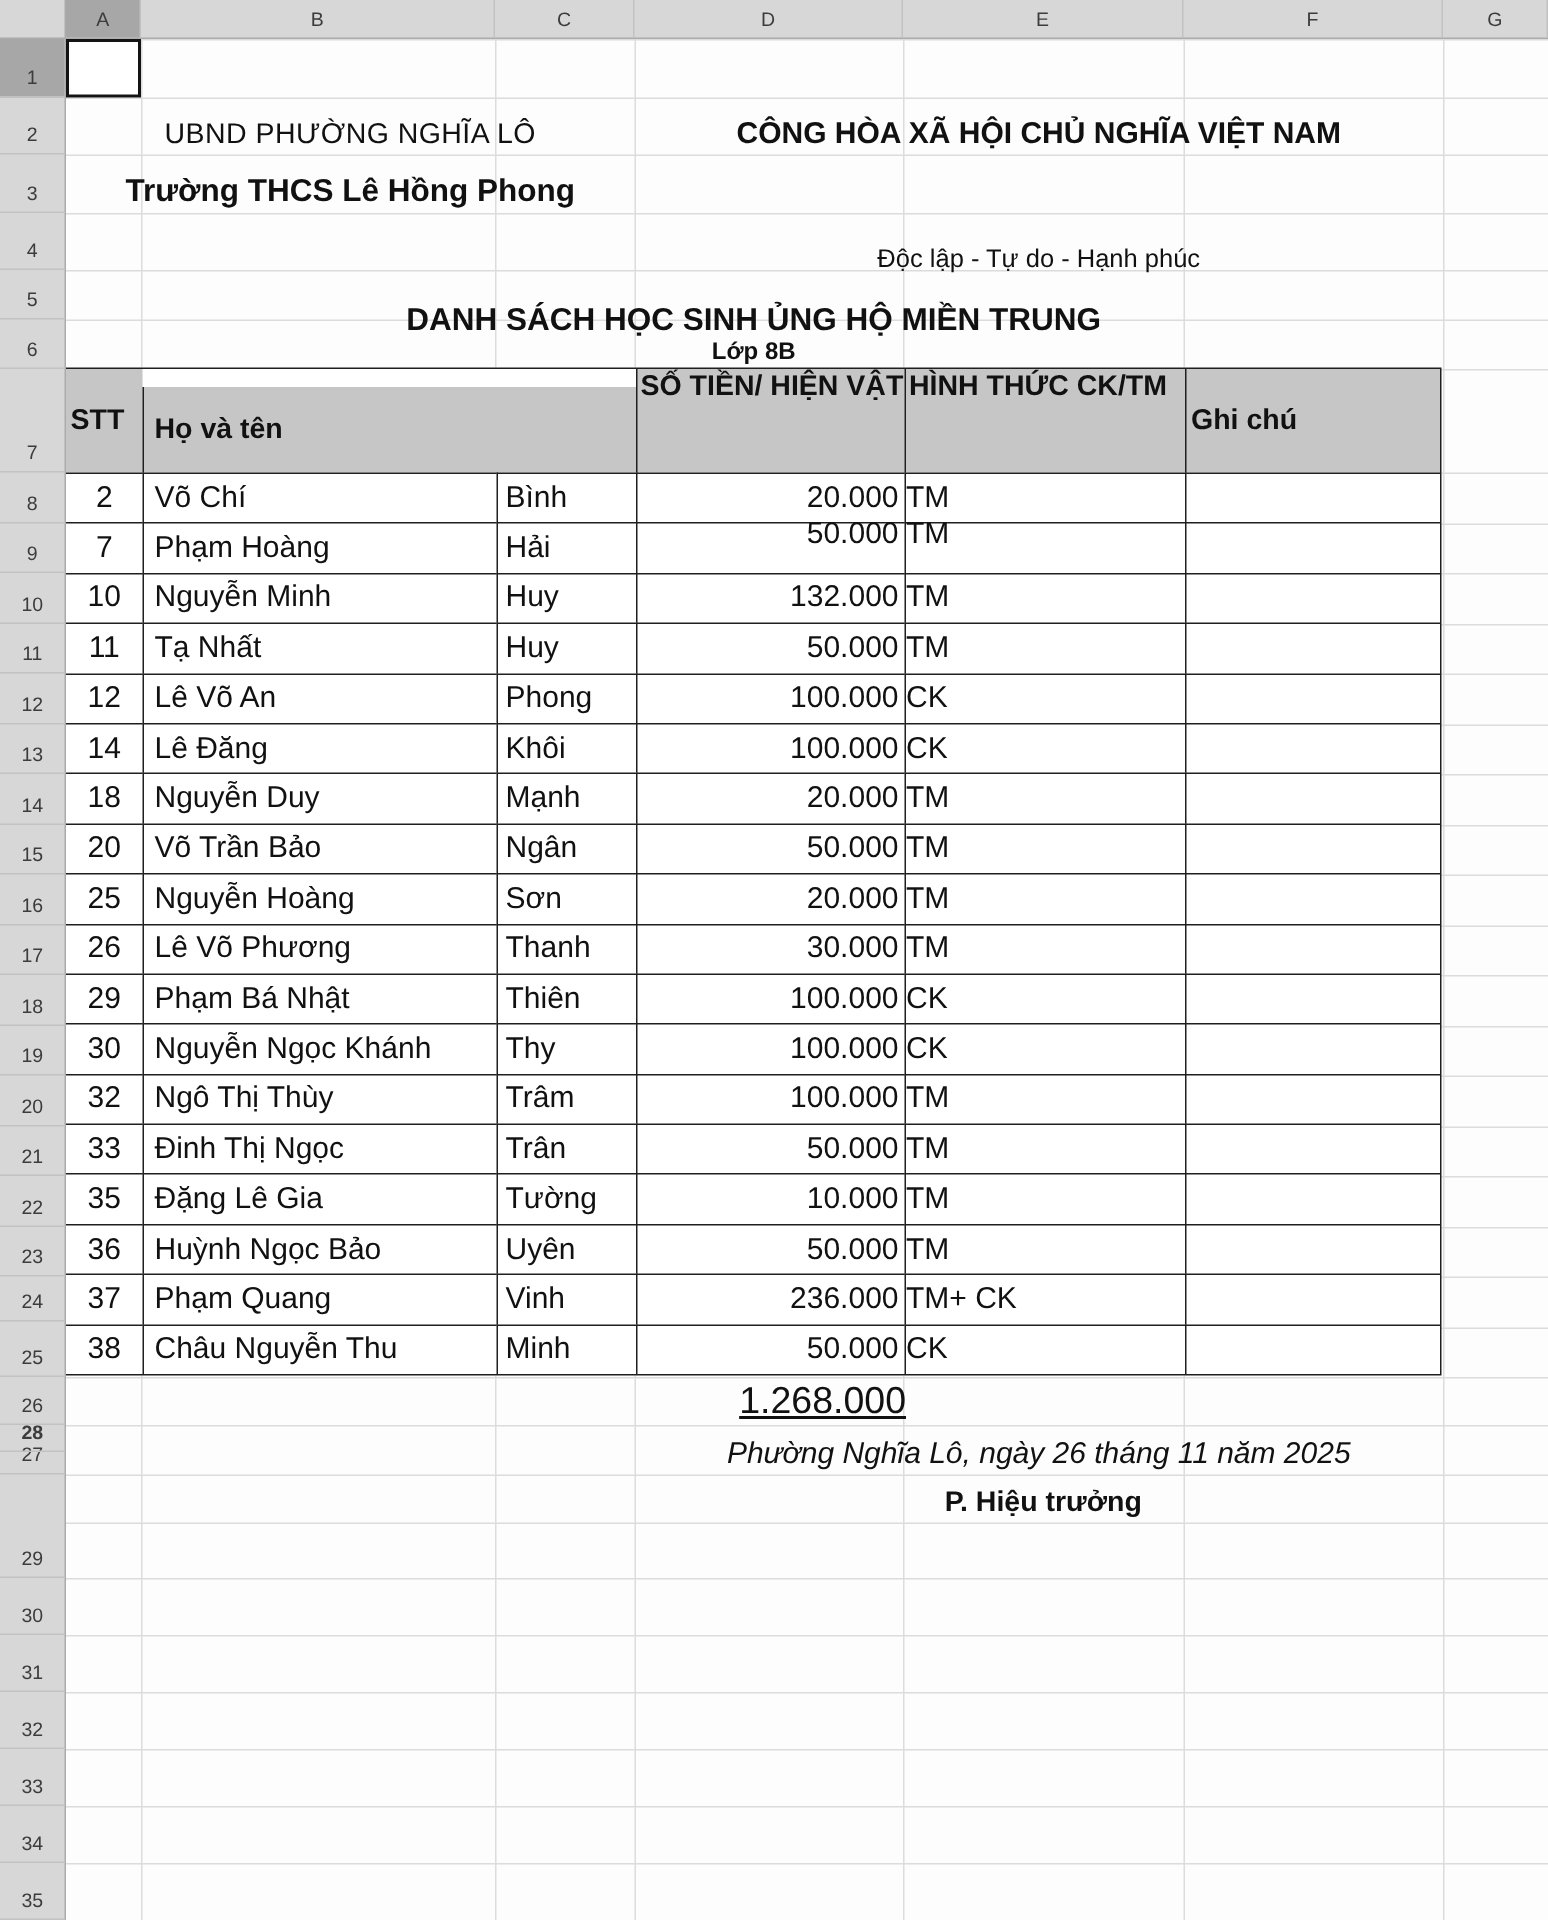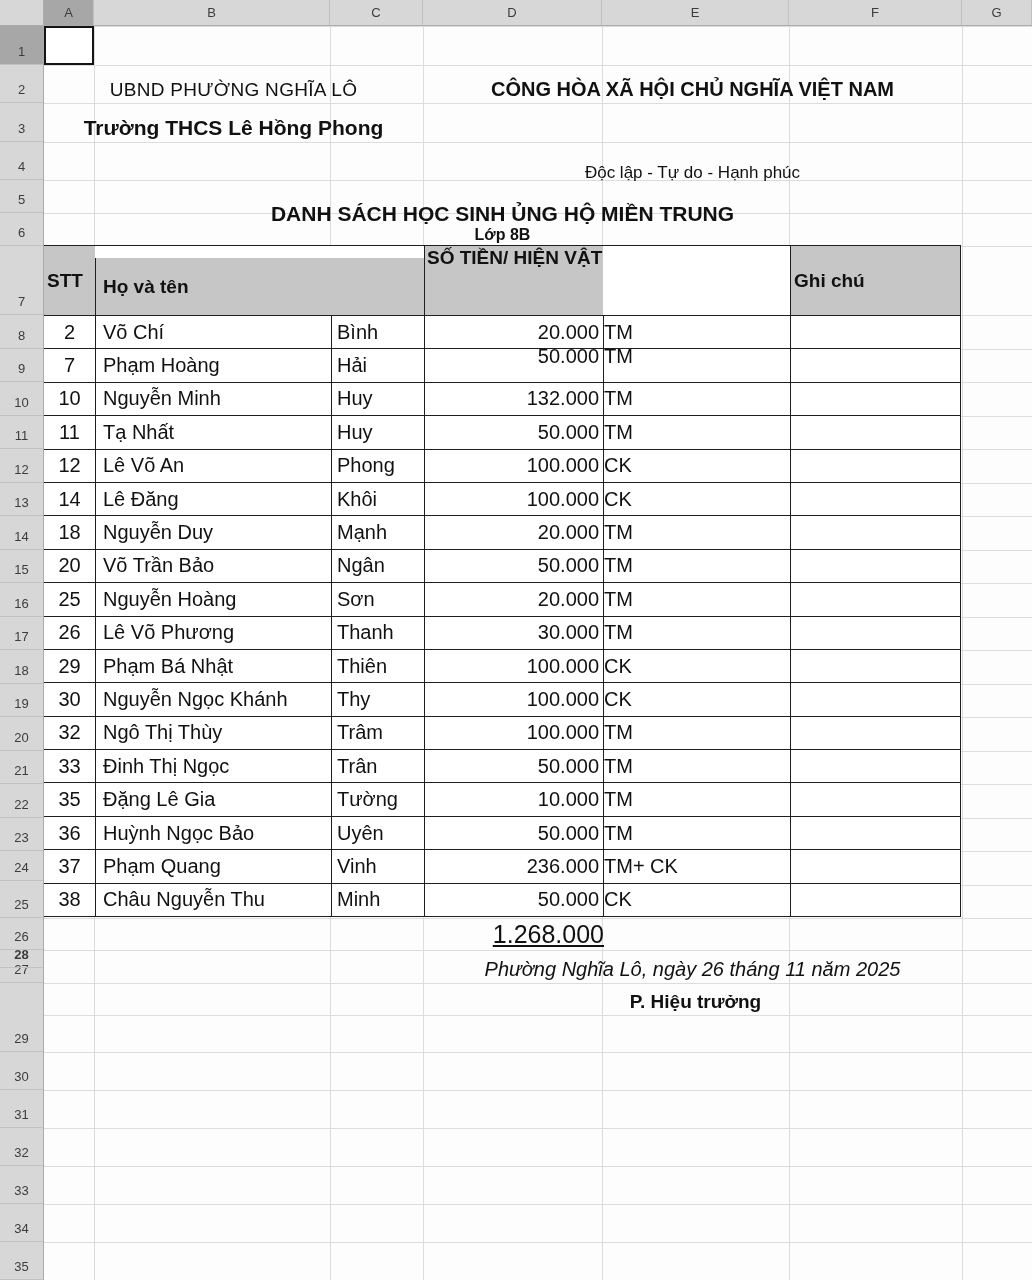--- a/index.html
+++ b/index.html
@@ -161,20 +161,21 @@
   <div class="freecell t-nat1" style="left:423px;top:65px;width:539px;height:36px;">CÔNG HÒA XÃ HỘI CHỦ NGHĨA VIỆT NAM</div>
   <div class="freecell t-nat2" style="left:423px;top:103px;width:539px;height:36px;">Độc lập - Tự do - Hạnh phúc</div>
 
   <div class="freecell t-title" style="left:43px;top:180px;width:919px;height:31px;margin-top:15px;">DANH SÁCH HỌC SINH ỦNG HỘ MIỀN TRUNG</div>
   <div class="freecell t-sub" style="left:43px;top:213px;width:919px;height:31px;">Lớp 8B</div>
 
   <div class="donation-table">
     <div class="th hA">STT</div>
     <div class="th hBC">Họ và tên</div>
     <div class="th hD">SỐ TIỀN/ HIỆN VẬT</div>
+    <div class="th hE">HÌNH THỨC CK/TM</div>
     <div class="th hF">Ghi chú</div>
 
     <div class="td c-stt">
         <span>2</span>
       </div>
     <div class="td c-name">
         <span>Võ Chí</span>
       </div>
     <div class="td c-given">
         <span>Bình</span>

